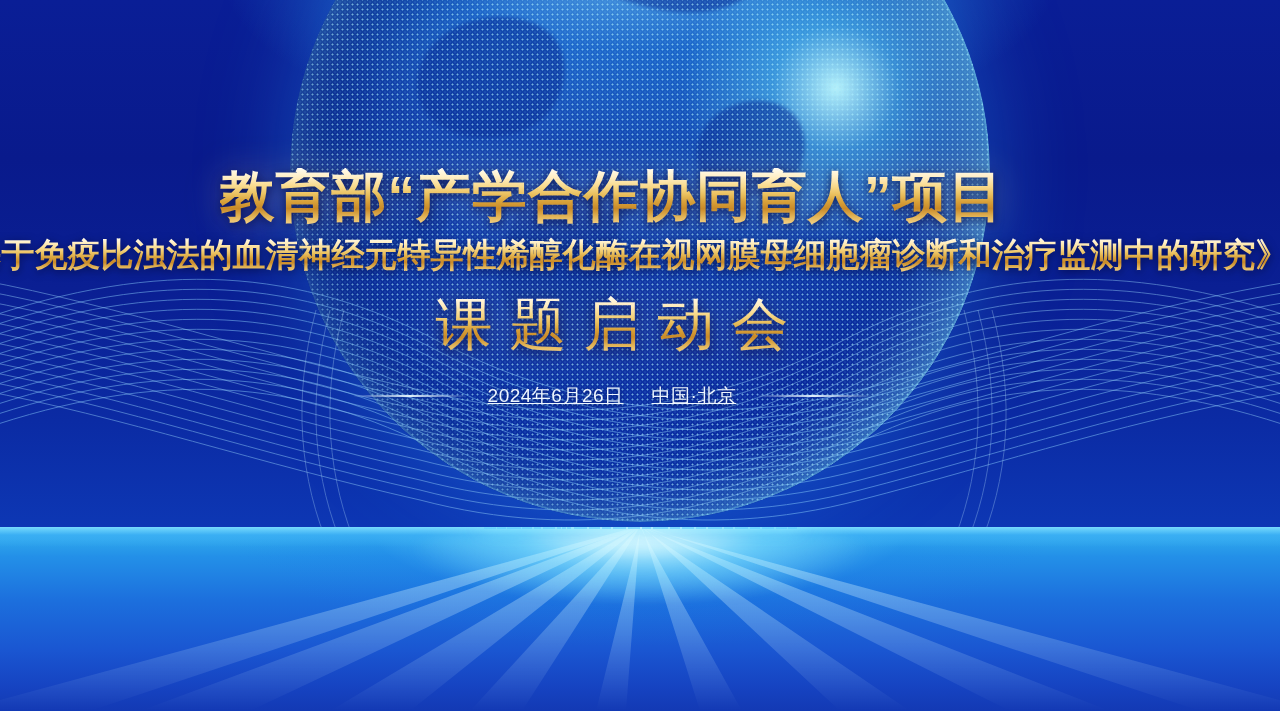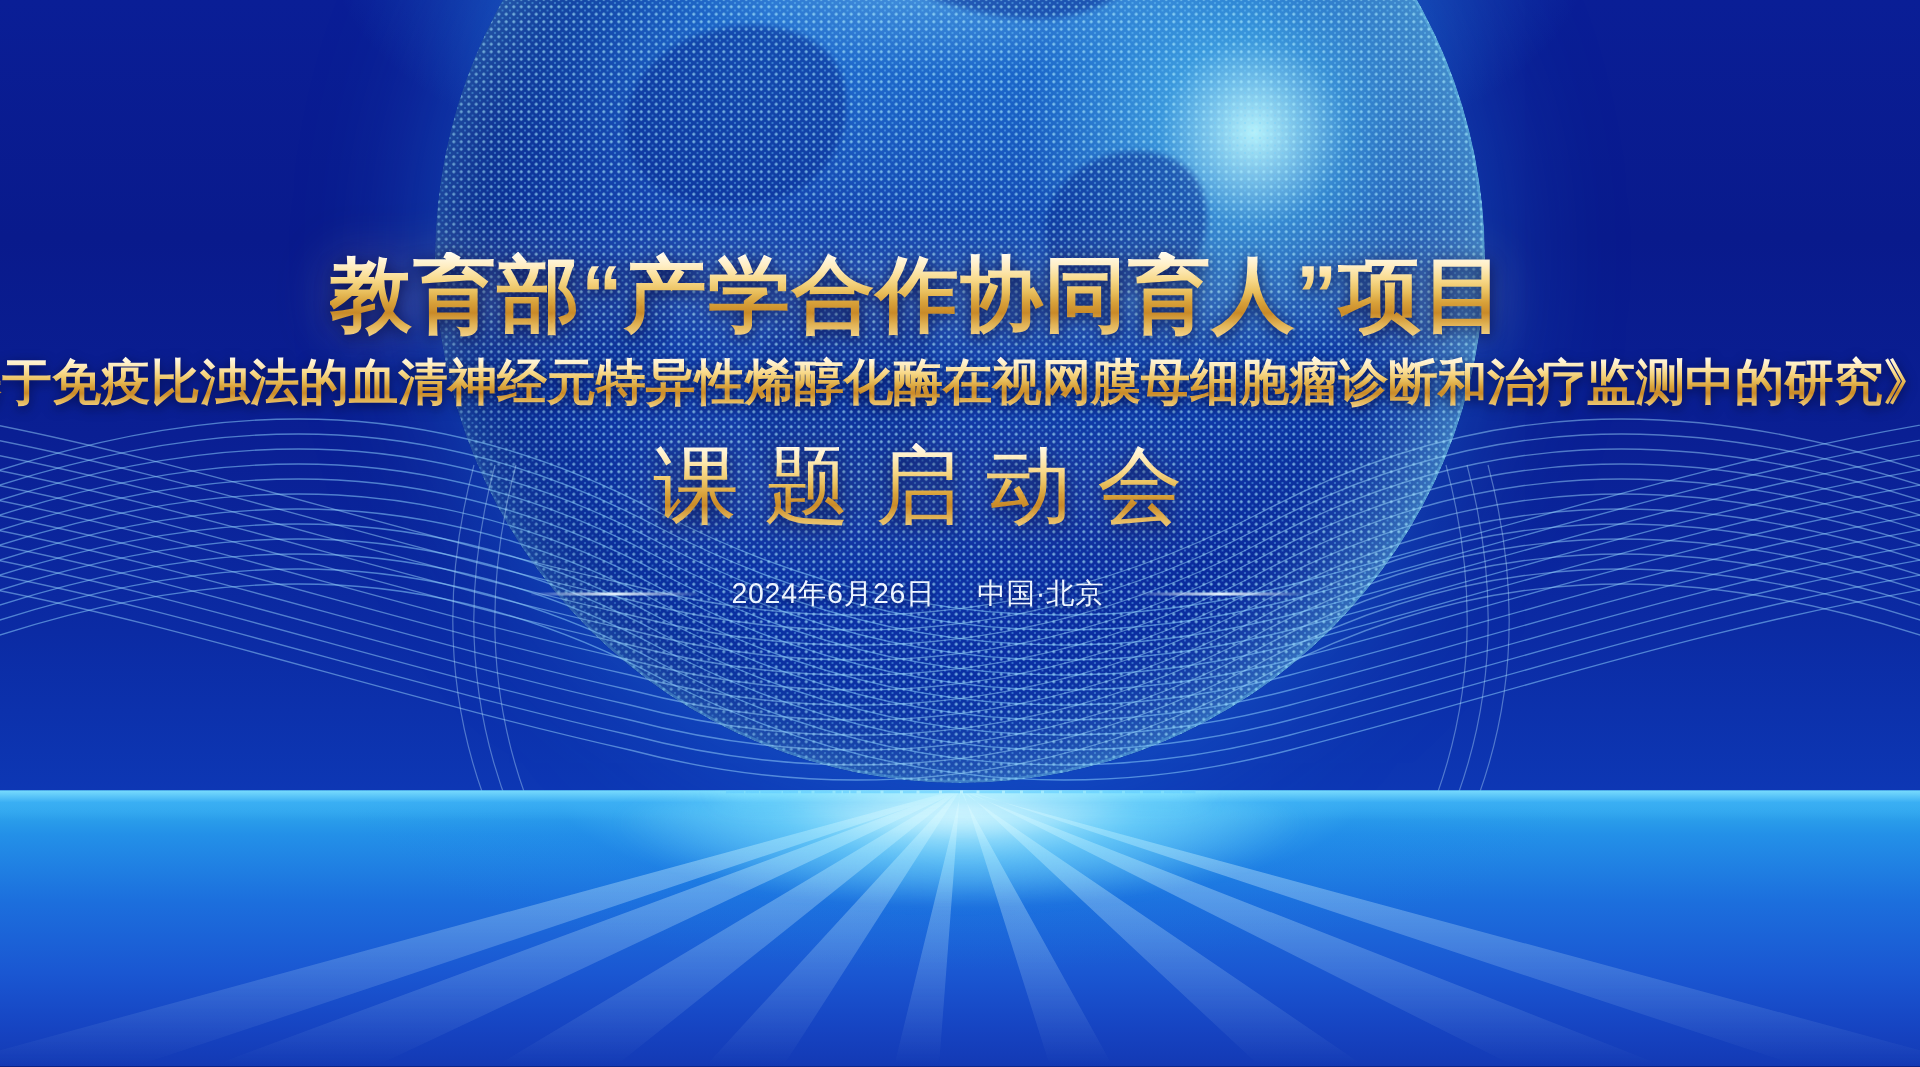--- a/index.html
+++ b/index.html
@@ -143,21 +143,21 @@
   .meta {
     margin-top:28px;
     display:flex; align-items:center; gap:22px;
     color:#eef6ff; font-size:19px; letter-spacing:0.5px;
     text-shadow:0 1px 4px rgba(4,16,80,0.8);
   }
   .meta-rule {
     width:112px; height:2px; border-radius:2px;
     background:linear-gradient(90deg, rgba(220,240,255,0.05), rgba(235,248,255,0.95), rgba(220,240,255,0.05));
   }
-  .meta-text { display:flex; align-items:flex-end; gap:28px; white-space:nowrap; }
+  .meta-text { display:flex; align-items:flex-end; gap:28px; white-space:nowrap;text-decoration:underline; }
 </style>
 </head>
 <body>
 
 <div id="poster">
 
   <div class="sky"></div>
 
   <div class="globe-wrap">
     <div class="globe">

